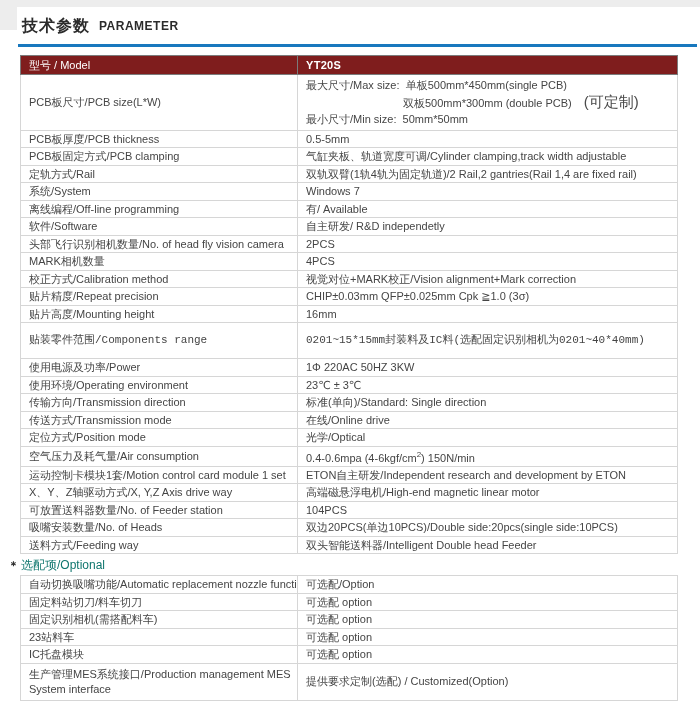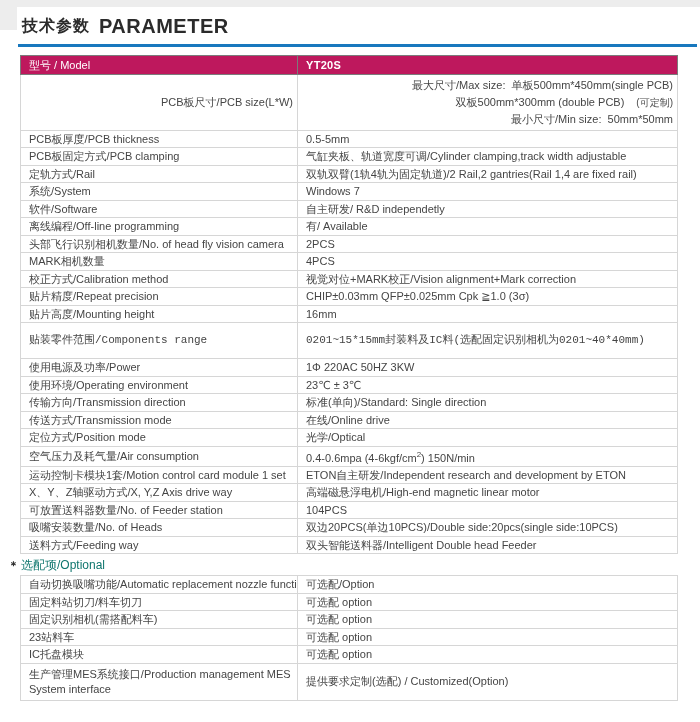--- a/index.html
+++ b/index.html
@@ -19,21 +19,21 @@
   }
   .scan-edge-corner {
     position: absolute; left: 0; top: 0; width: 17px; height: 30px;
     background: #ededed;
   }
   .title-wrap {
     position: absolute; left: 22px; top: 13px; height: 26px;
     display: flex; align-items: center; gap: 9px;
   }
   .title-zh { font-size: 16px; font-weight: bold; color: #2b2b2b; letter-spacing: 1px; }
-  .title-en { font-size: 20px; font-weight: bold; color: #2b2b2b; letter-spacing: 0.5px; }
+  .title-en { font-size: 12px; font-weight: bold; color: #2b2b2b; letter-spacing: 0.5px; }
   .blue-rule {
     position: absolute; left: 18px; top: 44px; width: 679px; height: 3px;
   }
   .tables {
     position: absolute; left: 20px; top: 55px; width: 658px;
   }
   table.spec {
     border-collapse: collapse; table-layout: fixed; width: 658px;
   }
   table.spec td {
@@ -42,32 +42,32 @@
     line-height: 16.5px;
     color: #454545;
     padding: 0 4px 0 8px;
     white-space: nowrap;
     overflow: hidden;
     vertical-align: middle;
     height: 17px;
   }
   td.c1 { width: 277px; }
   tr.head td {
-    background: #be185d;
+    background: #7f1d1d;
     color: #ffffff;
     border-color: #7b7b7b;
     height: 19px;
   }
   tr.head td.c2 { font-weight: bold; letter-spacing: 0.3px; }
-  tr.row-pcb-size td { height: 44px; text-align: right; }
+  tr.row-pcb-size td { height: 44px; }
   tr.row-pcb-size td.c2 { padding-top: 2px; padding-bottom: 2px; }
   .pcb-line { white-space: nowrap; }
   .pcb-line .lbl { display: inline-block; }
   .pcb-indent { padding-left: 97px; }
-  .pcb-note { font-size: 10px; margin-left: 12px; color: #4a4a4a; }
+  .pcb-note { font-size: 15px; margin-left: 12px; color: #4a4a4a; }
   tr.row-tall td { height: 36px; font-family: Liberation Mono, monospace; }
   tr.row-mes td { height: 36px; }
   tr.row-mes td.c1 { white-space: normal; line-height: 15px; padding-top: 3px; padding-bottom: 3px; }
   .optional-label {
     height: 21px;
     display: flex; align-items: center;
     margin-left: -12px;
     padding-top: 2px;
   }
   .optional-star { font-size: 11px; color: #2e2e2e; font-weight: bold; margin-right: 2px; }
@@ -114,26 +114,26 @@
         </tr>
         <tr>
           <td class="c1">定轨方式/Rail</td>
           <td class="c2">双轨双臂(1轨4轨为固定轨道)/2 Rail,2 gantries(Rail 1,4 are fixed rail)</td>
         </tr>
         <tr>
           <td class="c1">系统/System</td>
           <td class="c2">Windows 7</td>
         </tr>
         <tr>
+          <td class="c1">离线编程/Off-line programming</td>
+          <td class="c2">有/ Available</td>
+        </tr>
+        <tr>
           <td class="c1">软件/Software</td>
           <td class="c2">自主研发/ R&amp;D independetly</td>
-        </tr>
-        <tr>
-          <td class="c1">离线编程/Off-line programming</td>
-          <td class="c2">有/ Available</td>
         </tr>
         <tr>
           <td class="c1">头部飞行识别相机数量/No. of head fly vision camera</td>
           <td class="c2">2PCS</td>
         </tr>
         <tr>
           <td class="c1">MARK相机数量</td>
           <td class="c2">4PCS</td>
         </tr>
         <tr>

